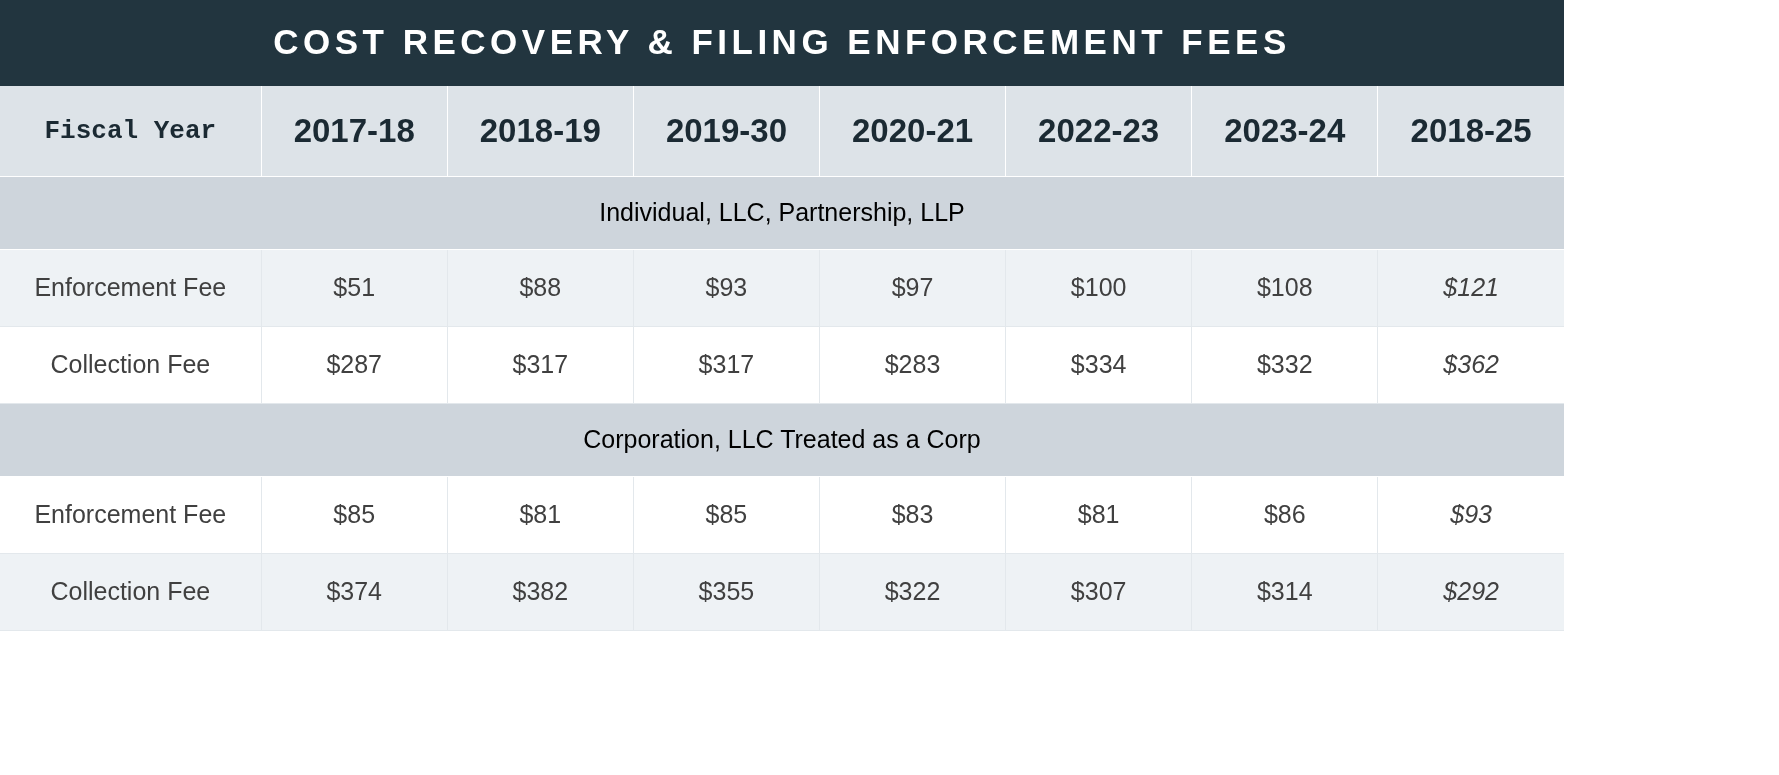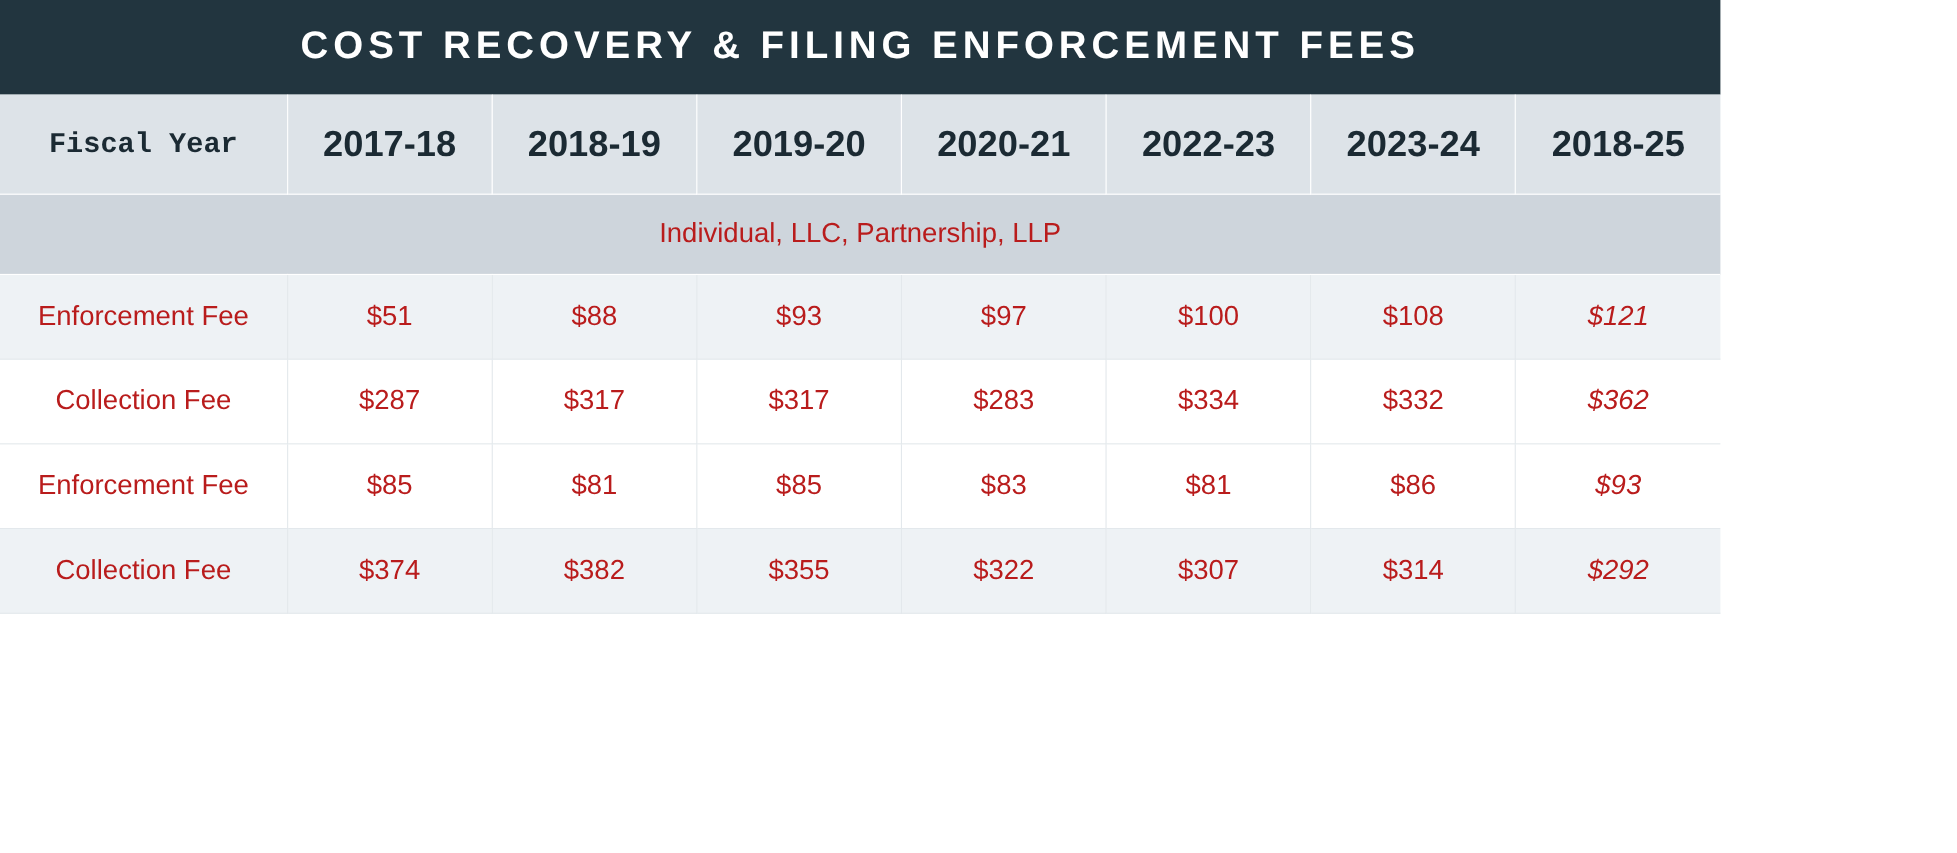--- a/index.html
+++ b/index.html
@@ -42,30 +42,30 @@
     border-right: 1px solid #ffffff;
     border-bottom: 1px solid #ffffff;
   }
   .head-row td:last-child { border-right: none; }
   .head-row td.rowlabel {
     font-size: 26px;
     font-family: Liberation Mono, monospace;
   }
   .group-row td {
     background: #ced5dc;
-    color: #b91c1c;
+    color: #000000;
     text-align: center;
     font-size: 25px;
     font-weight: normal;
     padding: 21px 0 22px 0;
     border-bottom: 1px solid #ffffff;
     margin-left: 36px;
   }
   .data-row td {
-    color: #b91c1c;
+    color: #404040;
     font-size: 25px;
     text-align: center;
     padding: 23px 0 24px 0;
     border-right: 1px solid #e3e8ec;
     border-bottom: 1px solid #e3e8ec;
   }
   .data-row td:last-child { border-right: none; font-style: italic; }
   .data-row td.rowlabel {
     text-align: center;
   }
@@ -97,21 +97,21 @@
     </colgroup>
     <tbody>
       <tr class="title-row">
         <td colspan="8">COST RECOVERY &amp; FILING ENFORCEMENT FEES</td>
       </tr>
 
       <tr class="head-row">
         <td class="rowlabel">Fiscal Year</td>
         <td>2017-18</td>
         <td>2018-19</td>
-        <td>2019-20</td>
+        <td>2019-30</td>
         <td>2020-21</td>
         <td>2022-23</td>
         <td>2023-24</td>
         <td>2018-25</td>
       </tr>
 
       <tr class="group-row">
         <td colspan="8">Individual, LLC, Partnership, LLP</td>
       </tr>
 
@@ -130,20 +130,23 @@
         <td class="rowlabel">Collection Fee</td>
         <td>$287</td>
         <td>$317</td>
         <td>$317</td>
         <td>$283</td>
         <td>$334</td>
         <td>$332</td>
         <td>$362</td>
       </tr>
 
+      <tr class="group-row">
+        <td colspan="8">Corporation, LLC Treated as a Corp</td>
+      </tr>
 
       <tr class="data-row plain">
         <td class="rowlabel">Enforcement Fee</td>
         <td>$85</td>
         <td>$81</td>
         <td>$85</td>
         <td>$83</td>
         <td>$81</td>
         <td>$86</td>
         <td>$93</td>

